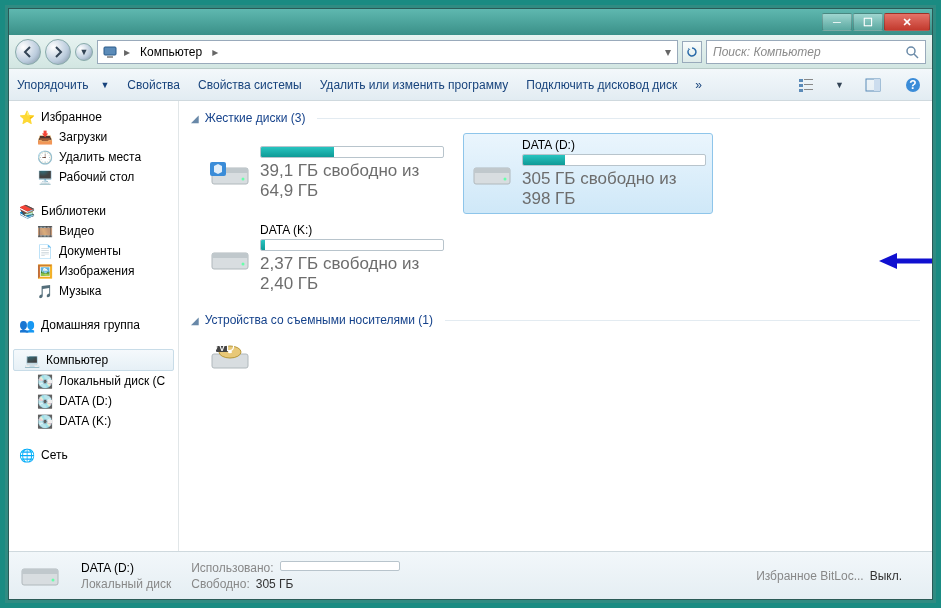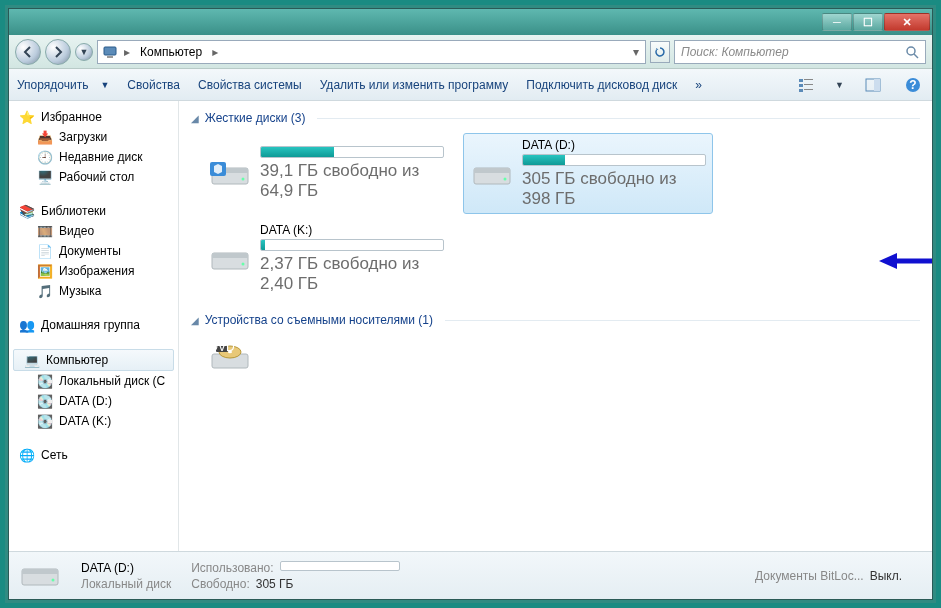--- a/index.html
+++ b/index.html
@@ -11,21 +11,21 @@
 .tb-max { background: linear-gradient(#9fd6d0,#5aa8a0); }
 .tb-close { width: 46px; background: linear-gradient(#e57368,#c23a2e); }
 .navbar { height: 34px; background: linear-gradient(#e8f3f1,#d2e6e2); border-bottom: 1px solid #b8cac7; display: flex; align-items: center; padding: 0 6px; gap: 4px; }
 .nav-btn { width: 26px; height: 26px; border-radius: 50%; border: 1px solid #8aa; background: radial-gradient(circle at 30% 30%,#fff,#bcd 60%,#789); display: flex; align-items: center; justify-content: center; color: #345; cursor: pointer; }
 .nav-btn.small { width: 18px; height: 18px; font-size:9px; }
 .addressbar { flex: 1; height: 24px; background: #fff; border: 1px solid #9ab; display: flex; align-items: center; padding: 0 4px; gap: 4px; }
 .addressbar .icon { width: 16px; height: 16px; }
 .addressbar .crumb { padding: 2px 4px; cursor: pointer; }
 .addressbar .sep { color: #666; padding: 0 2px; }
 .adr-btn { width: 20px; height: 22px; background: linear-gradient(#f9fcfc,#e0ecea); border: 1px solid #9ab; display: flex; align-items: center; justify-content: center; cursor: pointer; font-size:10px; color:#345; }
-.searchbox { width: 252px; height: 24px; background: #fff; border: 1px solid #9ab; display: flex; align-items: center; padding: 0 6px; color: #8a8a8a; font-style: italic; }
+.searchbox { width: 220px; height: 24px; background: #fff; border: 1px solid #9ab; display: flex; align-items: center; padding: 0 6px; color: #8a8a8a; font-style: italic; }
 .toolbar { height: 32px; background: linear-gradient(#f3f8fb,#e2ecf2); border-bottom: 1px solid #cfd9de; display: flex; align-items: center; padding: 0 8px; gap: 18px; color: #17437c; }
 .toolbar .tb-item { cursor: pointer; display: flex; align-items: center; gap: 12px; }
 .toolbar .spacer { flex: 1; }
 .toolbar .icn { width: 22px; height: 22px; display:flex;align-items:center;justify-content:center; cursor:pointer; }
 .body { flex: 1; display: flex; overflow: hidden; }
 .sidebar { width: 170px; background: #fff; border-right: 1px solid #e1e6e8; padding: 6px 0; overflow: auto; }
 .sb-group { margin-bottom: 14px; }
 .sb-head, .sb-item { display: flex; align-items: center; gap: 6px; padding: 2px 6px 2px 10px; cursor: pointer; }
 .sb-item { padding-left: 28px; }
 .sb-item.selected { background: linear-gradient(#f5f9fc,#e6f0f6); border:1px solid #c8dce8; border-radius:2px; margin:0 4px; padding-left:24px; }
@@ -150,21 +150,21 @@
         <div class="sb-head">
             <span class="sb-icon">⭐</span>
             <span>Избранное</span>
           </div>
         <div class="sb-item">
             <span class="sb-icon">📥</span>
             <span>Загрузки</span>
           </div>
         <div class="sb-item">
             <span class="sb-icon">🕘</span>
-            <span>Недавние диск</span>
+            <span>Удалить места</span>
           </div>
         <div class="sb-item">
             <span class="sb-icon">🖥️</span>
             <span>Рабочий стол</span>
           </div>
       </div>
       <div class="sb-group">
         <div class="sb-head">
             <span class="sb-icon">📚</span>
             <span>Библиотеки</span>
@@ -325,19 +325,19 @@
           <span class="lbl">Использовано:</span> 
           <span class="sb-mini-bar"><span class="sb-mini-fill" id="status-fill" style="width: 23%;"></span></span>
         </div>
       <div class="sb-row">
           <span class="lbl">Свободно:</span> 
           <span class="val">305 ГБ</span>
         </div>
     </div>
     <div class="sb-col" style="margin-left:auto;margin-right:20px">
       <div class="sb-row">
-          <span class="lbl">Документы BitLoc...</span> 
+          <span class="lbl">Избранное BitLoc...</span> 
           <span class="val">Выкл.</span>
         </div>
     </div>
   </div>
 
 </div>
 
 </body></html>

